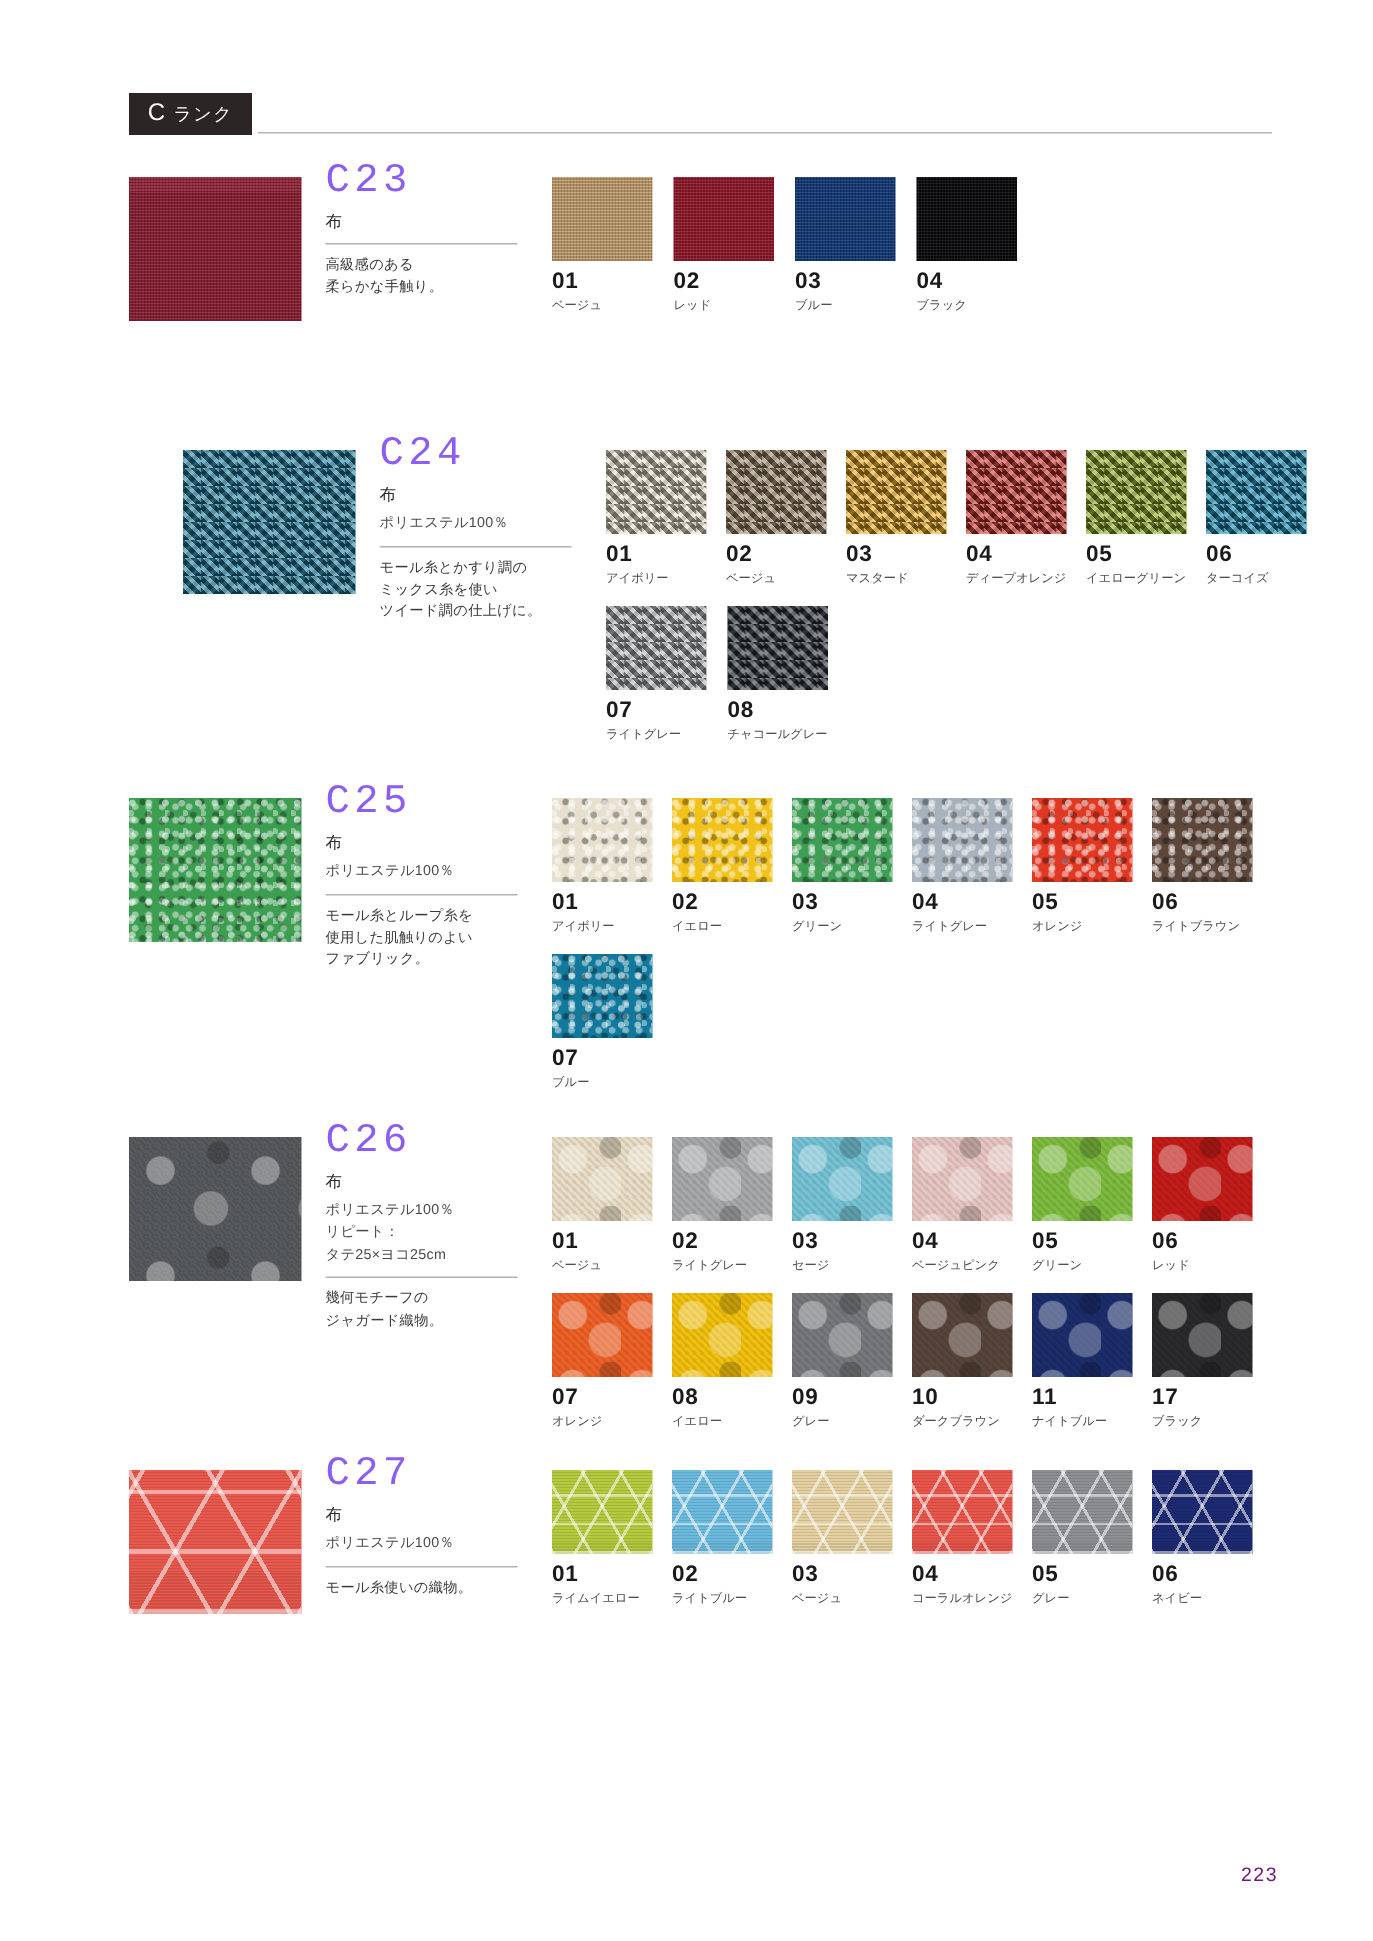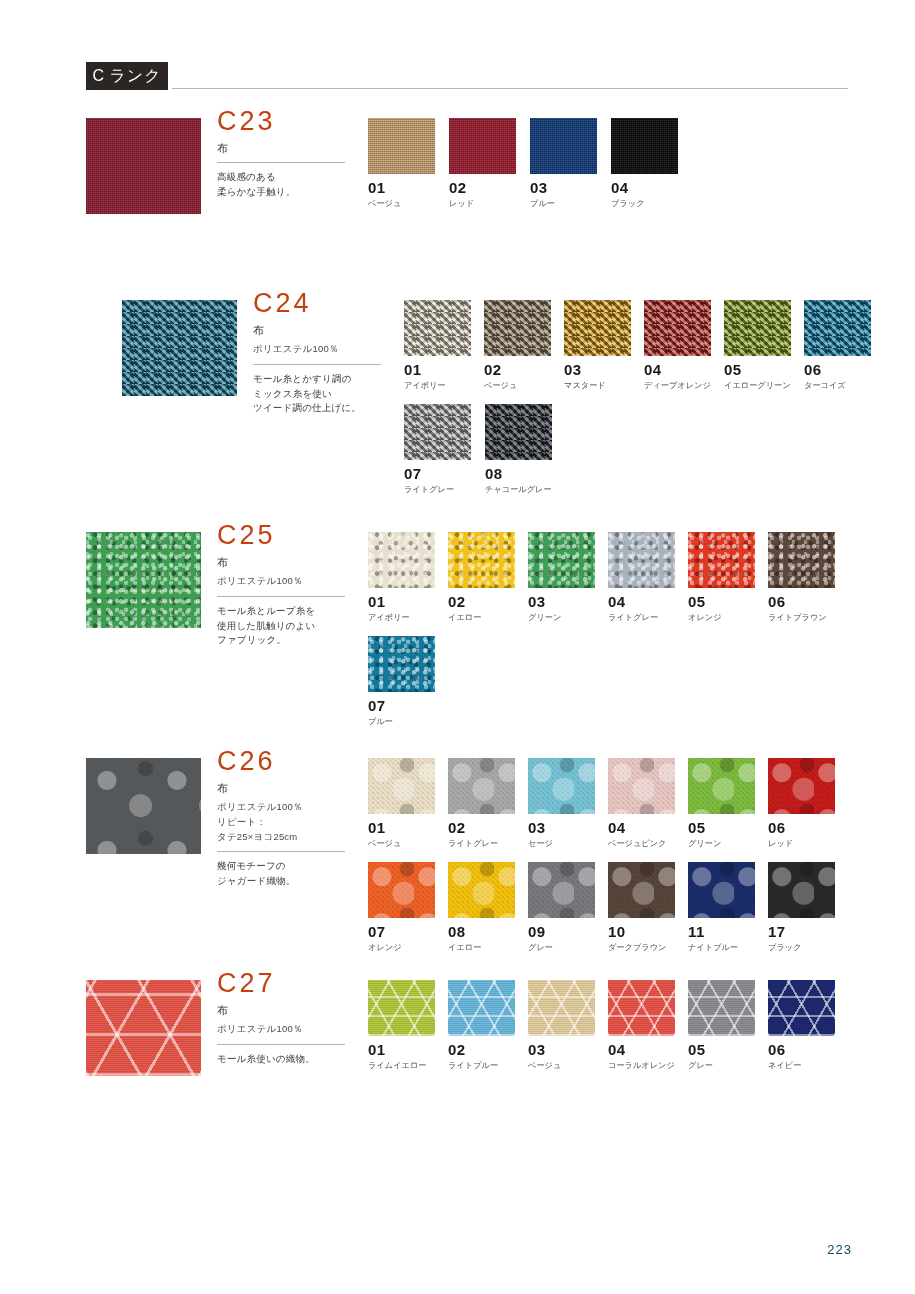--- a/index.html
+++ b/index.html
@@ -12,35 +12,35 @@
   .page { position: relative; width: 915px; height: 1294px; overflow: hidden; }
 
   
   .rank-header { position: absolute; left: 86px; top: 62px; width: 762px; height: 30px; }
   .rank-badge {
     position: absolute; left: 0; top: 0; width: 82px; height: 28px;
     background: #2b2523; display: flex; align-items: center; justify-content: center;
     gap: 5px;
   }
   .rank-letter { color: #ffffff; font-size: 16px; letter-spacing: .5px; font-weight: 400; }
-  .rank-word   { color: #ffffff; font-size: 16px; letter-spacing: 1px; }
+  .rank-word   { color: #ffffff; font-size: 12px; letter-spacing: 1px; }
   .rank-rule {
     position: absolute; left: 86px; top: 26px; width: 676px; height: 1px; background: #b9b5b2;
   }
 
   
   .section { position: absolute; left: 86px; }
   .big-swatch {
     position: absolute; left: 0; top: 0; width: 115px; height: 96px;
     background-color: #8b1a2b;
   }
   .info { position: absolute; left: 131px; top: -10px; width: 145px; }
   .code {
     font-size: 27px; letter-spacing: 3px; font-weight: 400; line-height: 1;
-    margin-bottom: 7px; color: #c2410c;
+    margin-bottom: 7px; color: #8b5cf6; font-family: Liberation Mono, monospace;
   }
   .material { font-size: 11px; line-height: 1.2; margin-bottom: 5px; color: #2c2c2c; }
   .specs { font-size: 9.5px; line-height: 1.55; color: #4a4a4a; letter-spacing: .2px; }
   .divider { width: 128px; height: 1px; background: #b5b1ae; margin: 7px 0 7px 0; }
   .desc { font-size: 9.5px; line-height: 1.55; color: #3a3a3a; letter-spacing: .2px; }
 
   
   .colors { position: absolute; left: 282px; top: 0; width: 480px; }
   .color-row { display: flex; gap: 0; }
   .color-cell { width: 81px; margin-right: 0; margin-bottom: 14px; }
@@ -50,21 +50,21 @@
     margin-top: 6px; color: #1a1a1a; line-height: 1;
   }
   .chip-name {
     font-size: 8.2px; margin-top: 4px; color: #4b4b4b; line-height: 1.1;
     letter-spacing: 0px; white-space: nowrap;
   }
 
   
   .page-no {
     position: absolute; right: 63px; bottom: 37px;
-    font-size: 13px; color: #0c4a6e; letter-spacing: 1px;
+    font-size: 13px; color: #701a75; letter-spacing: 1px;
   }
 
   
   .tex { position: relative; overflow: hidden; }
   .tex::after {
     content: ""; position: absolute; inset: 0; pointer-events: none;
   }
   
   .tex-knit::after {
     background-image:

